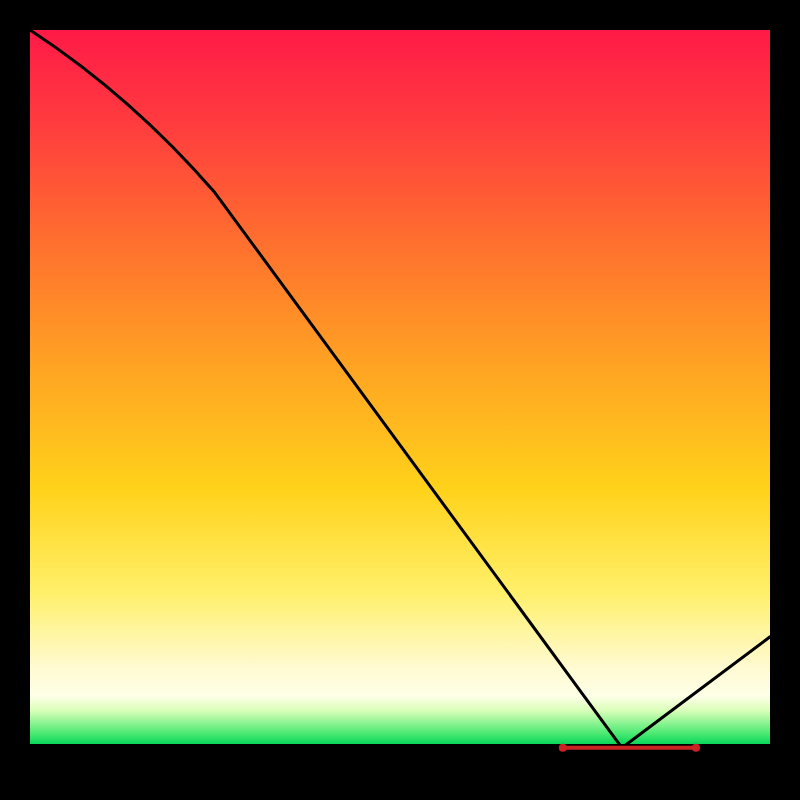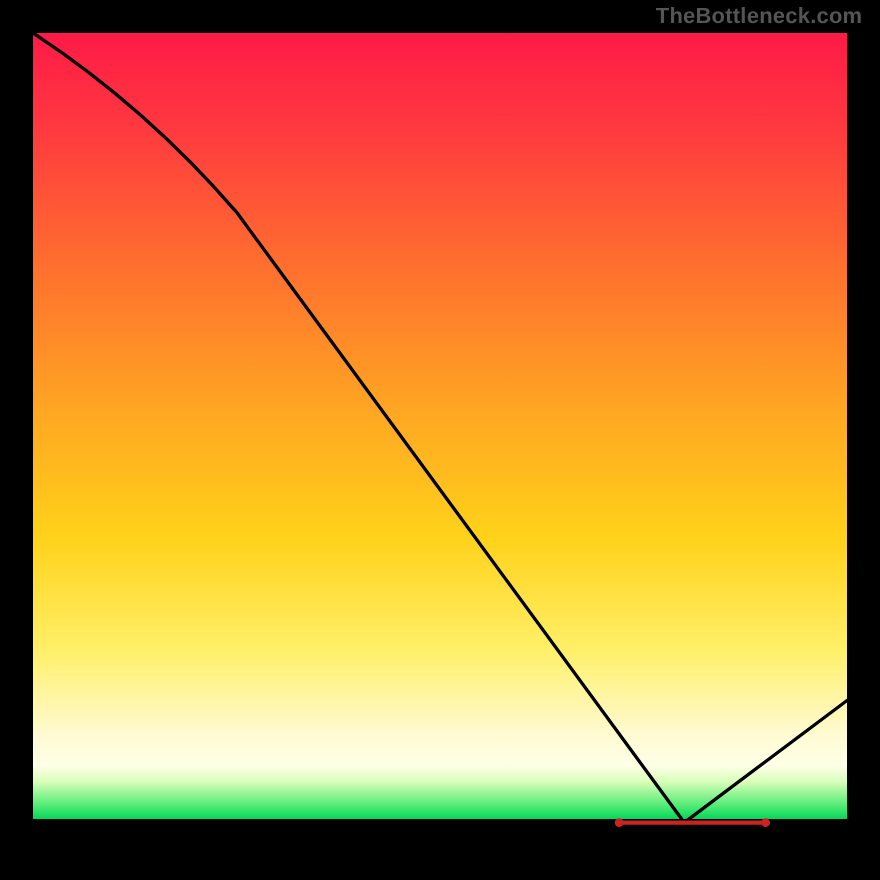--- a/index.html
+++ b/index.html
@@ -76,21 +76,20 @@
   }
   .marker-dot {
     fill: #c22;
   }
 </style>
 </head>
 <body>
 
 <div class="container">
 
-  <div class="watermark">TheBottleneck.com</div>
 
   <div class="plot-area">
     <div class="gradient-bg"></div>
 
     <svg class="overlay" viewBox="0 0 740 740" preserveAspectRatio="none">
 
       <path class="curve" d="M 0 0 Q 101.75000000000001 66.60000000000002 185 162.79999999999995 L 592 717.8 L 740 606.8"></path>
 
       <line class="marker-line" x1="532.8" y1="717.8" x2="666" y2="717.8"></line>
       <circle class="marker-dot" r="4" cx="532.8" cy="717.8"></circle>

